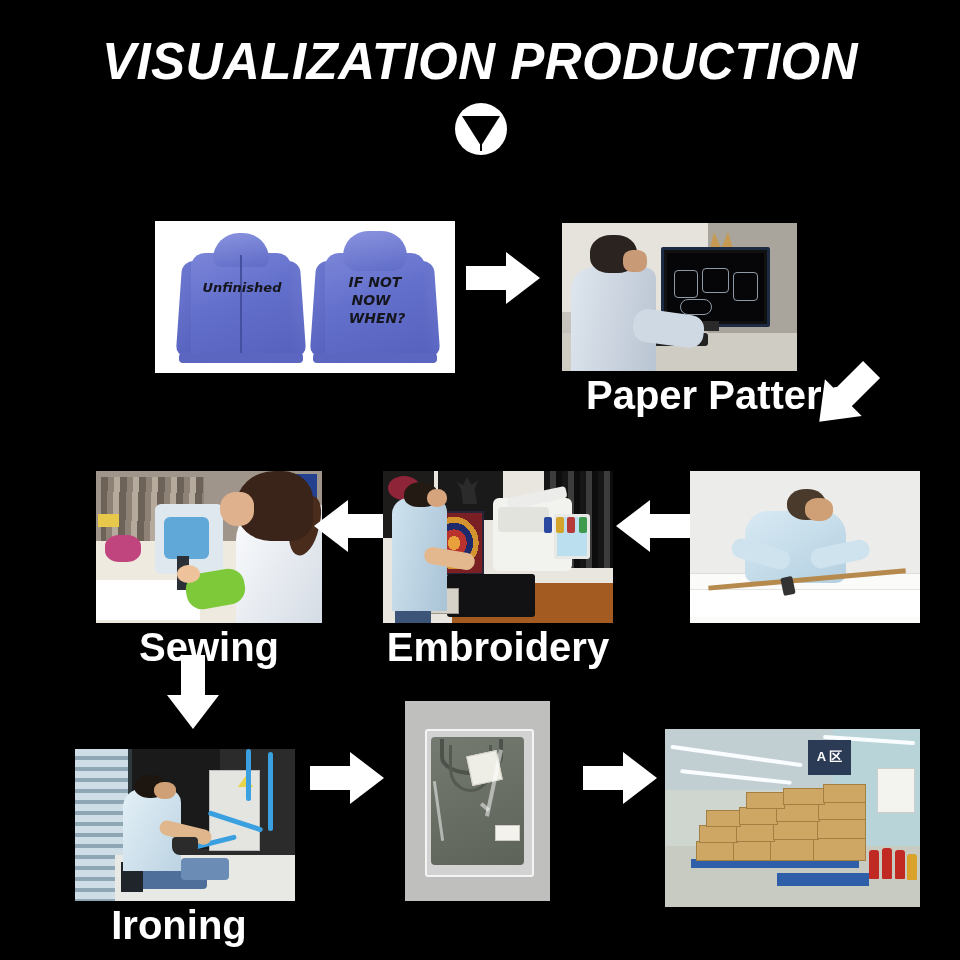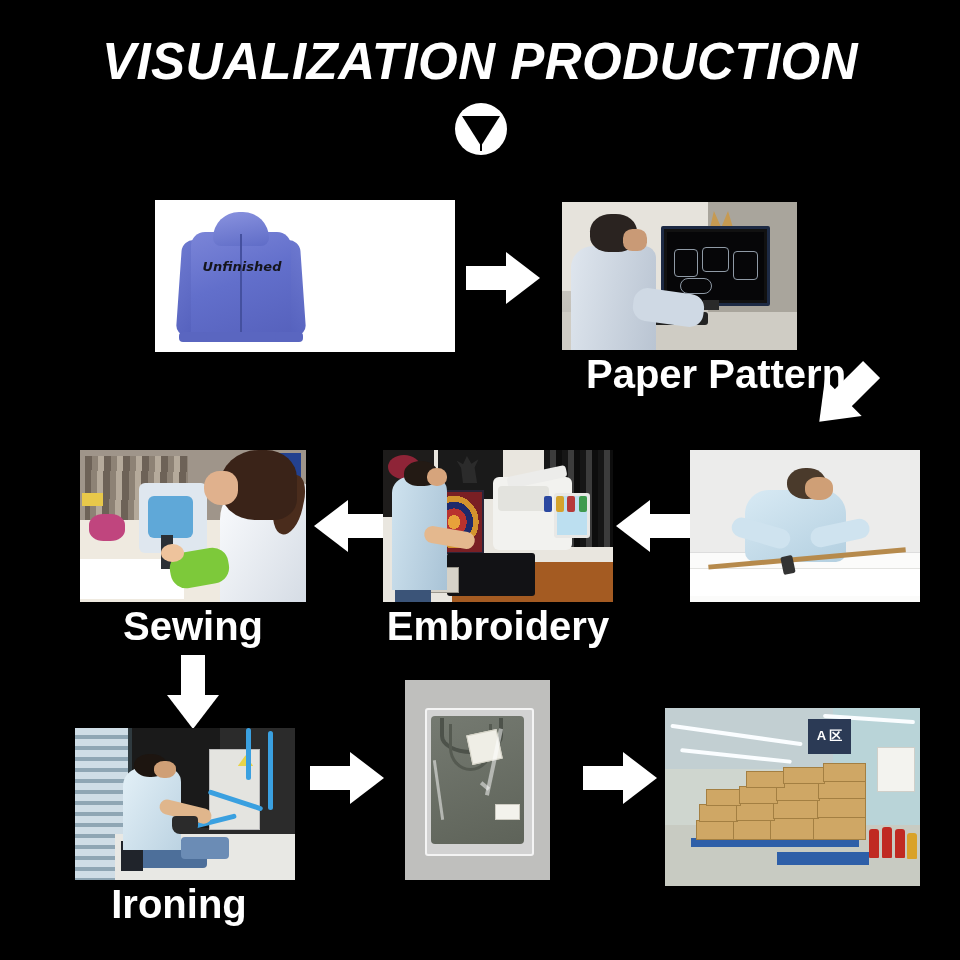--- a/index.html
+++ b/index.html
@@ -25,21 +25,21 @@
     position:absolute;left:7px;top:13px;width:0;height:0;
     border-left:19px solid transparent;border-right:19px solid transparent;
     border-top:30px solid #000;
   }
   .badge .slit{
     position:absolute;left:25px;top:22px;width:2px;height:26px;background:#000;
     transform:rotate(0deg);
   }
 
   
-  .card{position:absolute;}
+  .card{position:absolute;margin-top:21px;}
   .photo{position:absolute;overflow:hidden;background:#111;}
   .label{
     position:absolute;width:100%;text-align:center;color:#fff;
     font-weight:bold;font-size:40px;white-space:nowrap;
   }
 
   
   .arrow{position:absolute;}
   .arrow .shaft{position:absolute;background:#fff;}
   .arrow .head{position:absolute;width:0;height:0;}
@@ -217,20 +217,32 @@
         <div class="hd-slv-l"></div>
           <div class="hd-slv-r"></div>
         <div class="hd-body"></div>
           <div class="hd-hood"></div>
         <div class="hd-zip"></div>
           <div class="hd-hem"></div>
         <div class="hd-cuff" style="left:-2px;width:28px;"></div>
         <div class="hd-cuff" style="right:-2px;width:28px;"></div>
         <div class="graf" style="left:16px;top:50px;width:90px;font-size:13px;">Unfinished</div>
       </div>
+      <div class="hoodie" style="left:160px;top:10px;">
+        <div class="hd-slv-l"></div>
+          <div class="hd-slv-r"></div>
+        <div class="hd-body"></div>
+        <div class="hd-hood" style="left:28px;top:0;width:64px;height:40px;border-radius:30px 30px 18px 18px;"></div>
+        <div class="hd-hem"></div>
+        <div class="hd-cuff" style="left:-2px;width:28px;"></div>
+        <div class="hd-cuff" style="right:-2px;width:28px;"></div>
+        <div class="graf" style="left:14px;top:44px;width:92px;font-size:14px;">IF NOT</div>
+        <div class="graf" style="left:10px;top:62px;width:92px;font-size:14px;">NOW</div>
+        <div class="graf" style="left:16px;top:80px;width:92px;font-size:14px;">WHEN?</div>
+      </div>
     </div>
   </div>
 
   <div class="arrow arr-r" style="left:466px;top:252px;width:78px;height:52px;">
     <div class="shaft"></div>
       <div class="head"></div>
   </div>
 
   <div class="card" style="left:562px;top:202px;width:235px;height:205px;padding-left:24px;">
     <div class="photo ph-pattern" style="left:0;top:0;width:235px;height:148px;">
@@ -255,21 +267,21 @@
       <div class="pp-face"></div>
     </div>
     <div class="label" style="top:150px;">Paper Pattern</div>
   </div>
 
   <div class="arrow arr-d arr-diag" style="left:818px;top:358px;width:52px;height:78px;">
     <div class="shaft"></div>
       <div class="head"></div>
   </div>
 
-  <div class="card" style="left:80px;top:450px;width:226px;height:200px;">
+  <div class="card" style="left:96px;top:450px;width:226px;height:200px;">
     <div class="photo ph-sewing" style="left:0;top:0;width:226px;height:152px;">
       <div class="sw-back"></div>
         <div class="sw-clut"></div>
         <div class="sw-blue"></div>
       <div class="sw-table"></div>
         <div class="sw-fab"></div>
       <div class="sw-yellow"></div>
         <div class="sw-pink"></div>
       <div class="sw-mach"></div>
         <div class="sw-mach2"></div>

